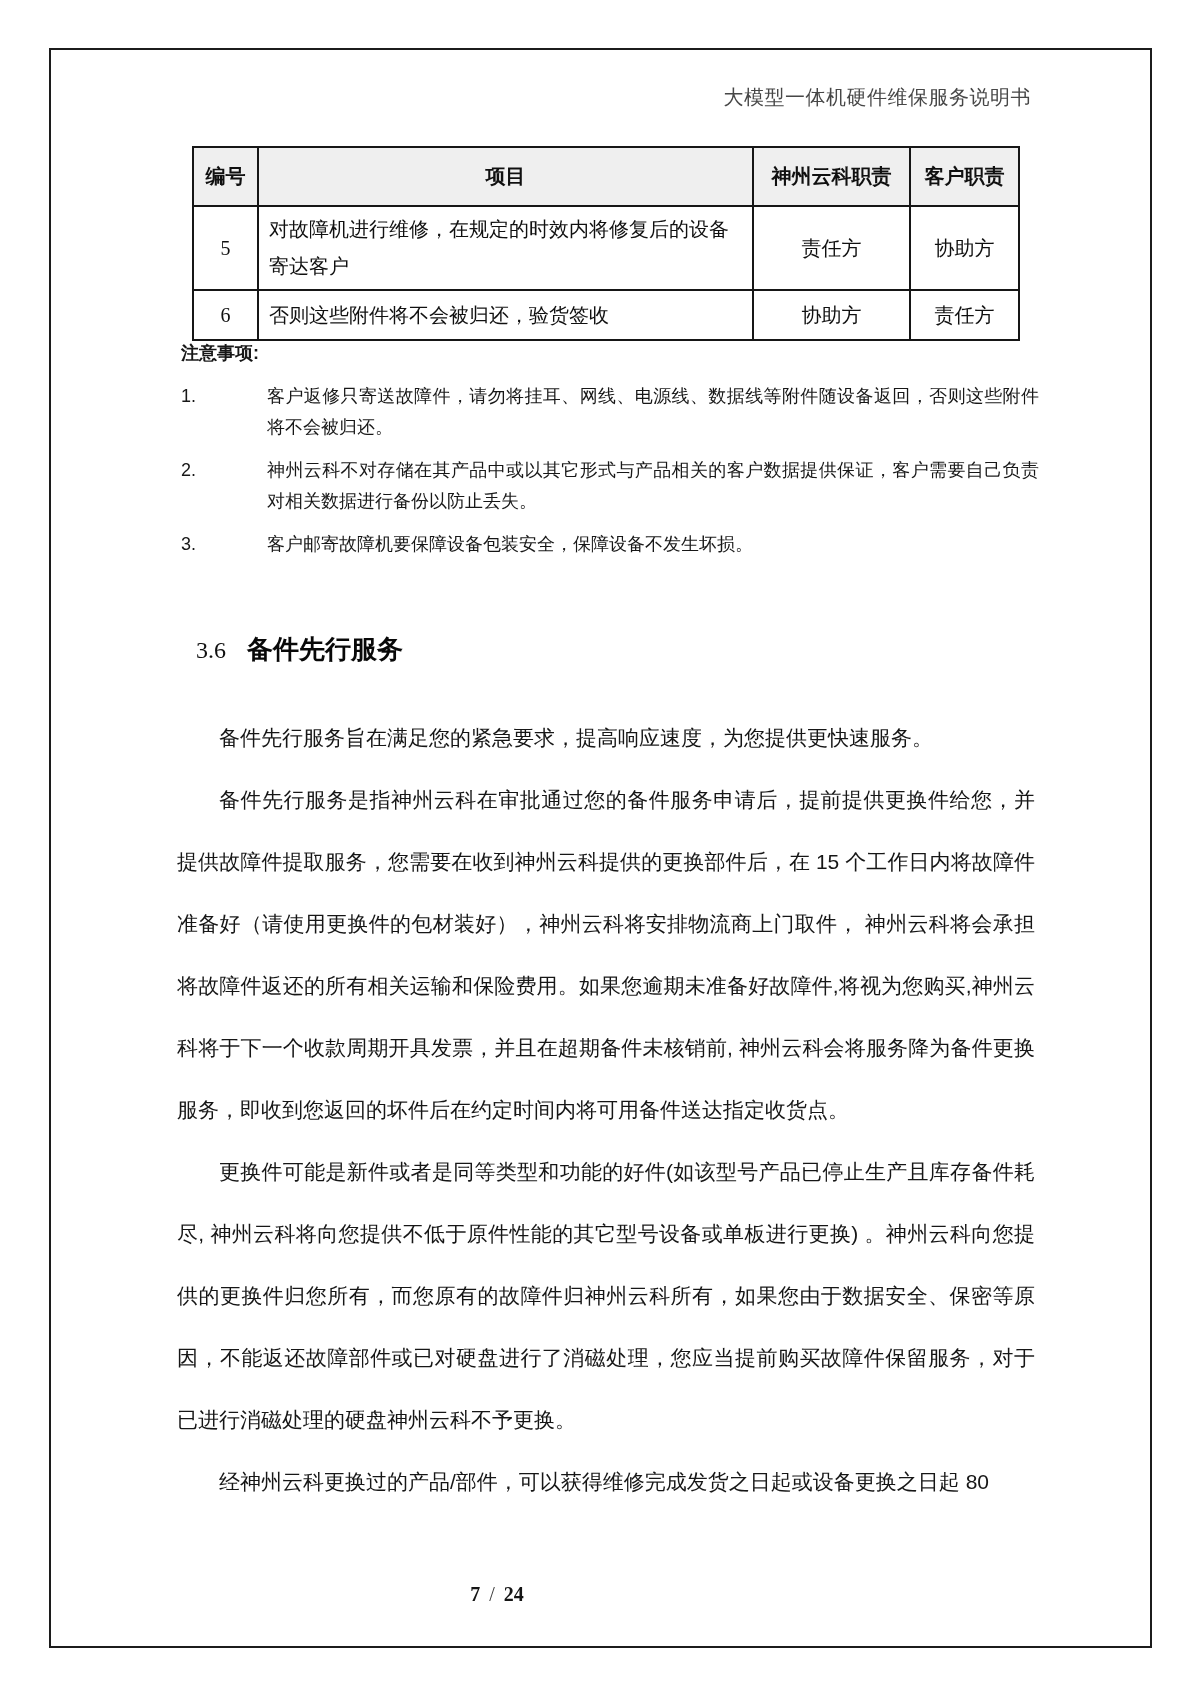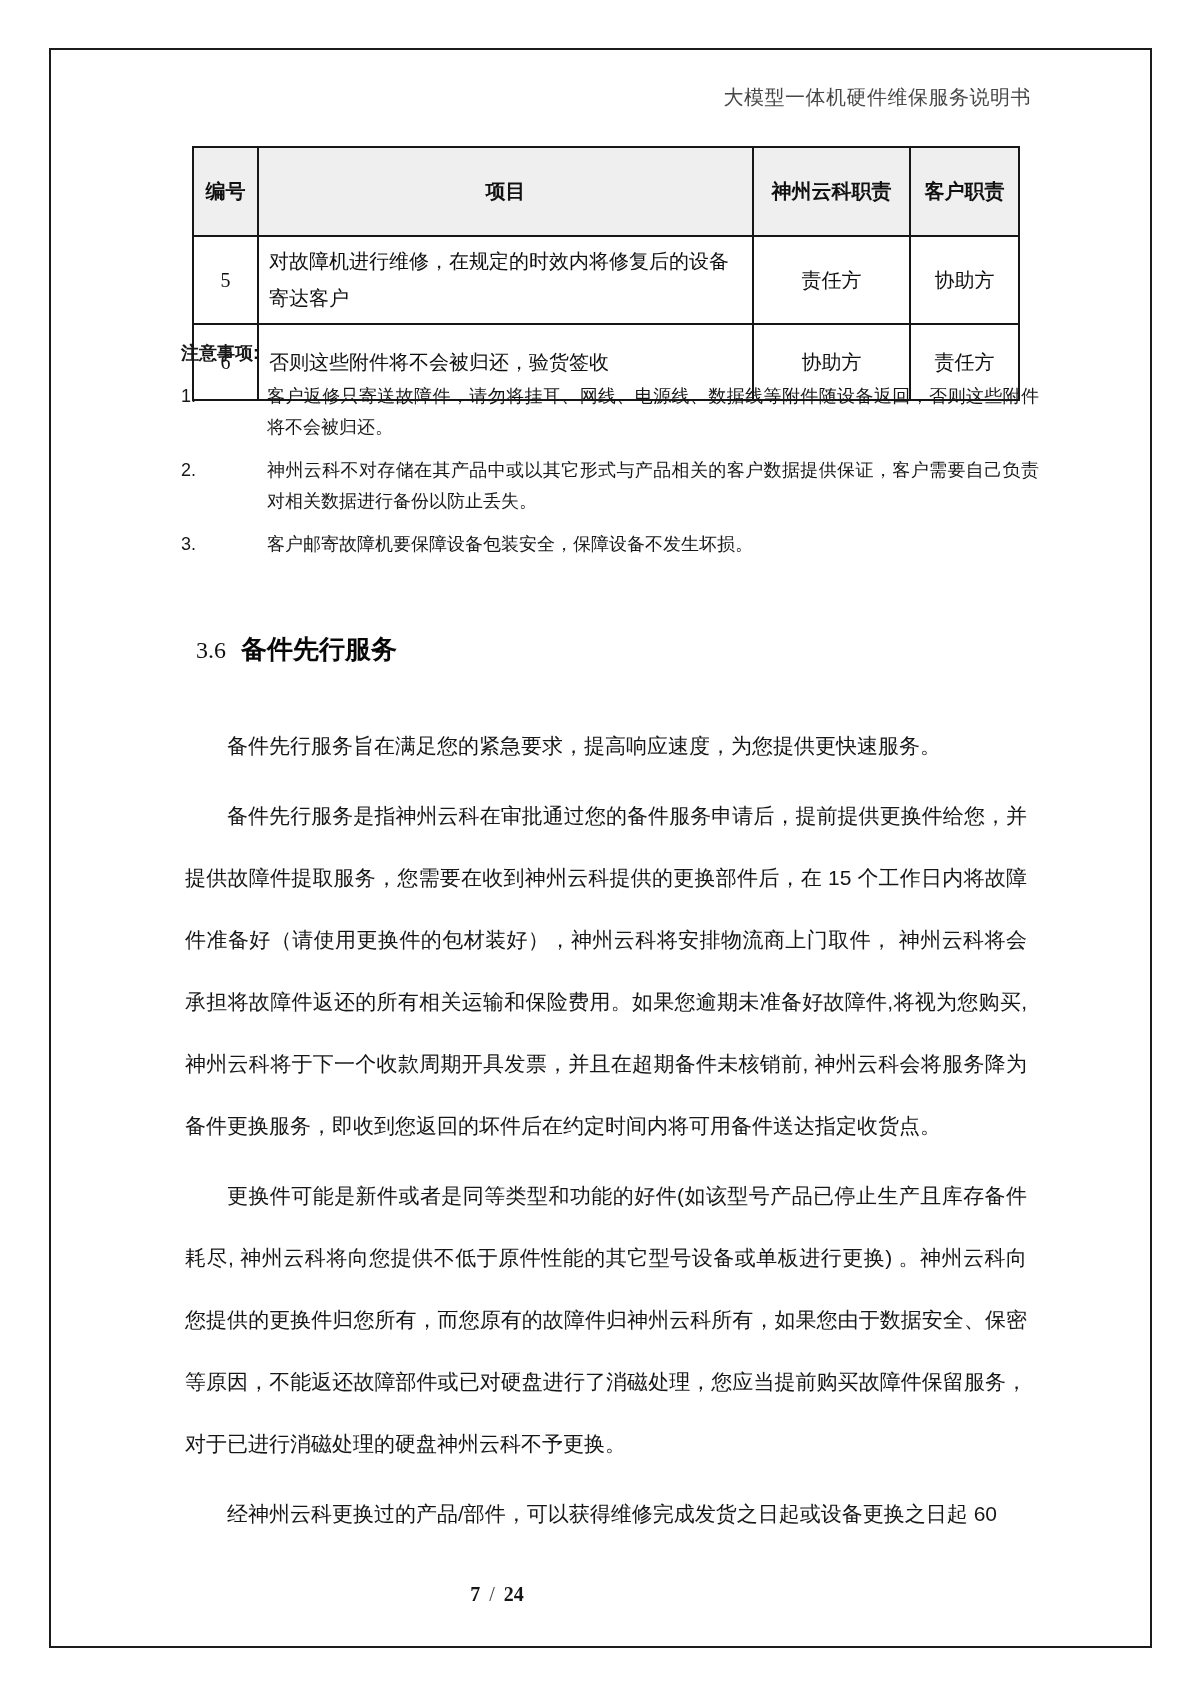--- a/index.html
+++ b/index.html
@@ -42,21 +42,21 @@
     border-collapse: collapse;
     table-layout: fixed;
     font-family: "Liberation Serif", serif;
     font-size: 20px;
     color: #101010;
   }
   .service-table th, .service-table td {
     border: 2px solid #161616;
     text-align: center;
     vertical-align: middle;
-    padding: 17px 6px;
+    padding: 2px 6px;
     overflow: hidden;
   }
   .service-table th {
     background: #efefef;
     font-weight: bold;
     height: 53px;
   }
   .service-table td { background: #ffffff; }
   .row-tall td { height: 52px; }
   .row-short td { height: 40px; }
@@ -90,38 +90,38 @@
     left: 196px;
     top: 632px;
     display: flex;
     align-items: baseline;
     white-space: nowrap;
   }
   .section-number {
     font-family: "Liberation Serif", serif;
     font-size: 24px;
     color: #101010;
-    margin-right: 15px;
+    margin-right: 21px;
   }
   .section-title {
     font-weight: bold;
     font-size: 26px;
     color: #080808;
   }
   .body-text {
     position: absolute;
     left: 177px;
     top: 707px;
     width: 858px;
     font-size: 21px;
     line-height: 62px;
     text-align: justify;
     color: #161616;
   }
-  .body-text p { margin: 8px; text-indent: 42px; }
+  .body-text p { margin: 0; text-indent: 42px; }
   .page-footer {
     position: absolute;
     top: 1583px;
     left: 49px;
     width: 896px;
     text-align: center;
     font-family: "Liberation Serif", serif;
     font-size: 20px;
     color: #151515;
   }
@@ -184,18 +184,18 @@
 
 <div class="section-heading">
   <span class="section-number">3.6</span>
   <span class="section-title">备件先行服务</span>
 </div>
 
 <div class="body-text">
   <p>备件先行服务旨在满足您的紧急要求，提高响应速度，为您提供更快速服务。</p>
   <p>备件先行服务是指神州云科在审批通过您的备件服务申请后，提前提供更换件给您，并提供故障件提取服务，您需要在收到神州云科提供的更换部件后，在 15 个工作日内将故障件准备好（请使用更换件的包材装好），神州云科将安排物流商上门取件， 神州云科将会承担将故障件返还的所有相关运输和保险费用。如果您逾期未准备好故障件,将视为您购买,神州云科将于下一个收款周期开具发票，并且在超期备件未核销前, 神州云科会将服务降为备件更换服务，即收到您返回的坏件后在约定时间内将可用备件送达指定收货点。</p>
   <p>更换件可能是新件或者是同等类型和功能的好件(如该型号产品已停止生产且库存备件耗尽, 神州云科将向您提供不低于原件性能的其它型号设备或单板进行更换) 。神州云科向您提供的更换件归您所有，而您原有的故障件归神州云科所有，如果您由于数据安全、保密等原因，不能返还故障部件或已对硬盘进行了消磁处理，您应当提前购买故障件保留服务，对于已进行消磁处理的硬盘神州云科不予更换。</p>
-  <p>经神州云科更换过的产品/部件，可以获得维修完成发货之日起或设备更换之日起 60</p>
+  <p>经神州云科更换过的产品/部件，可以获得维修完成发货之日起或设备更换之日起 80</p>
 </div>
 
 <div class="page-footer">
   <span class="num">7</span><span class="sep">/</span><span class="num">24</span>
 </div>
 
 </body></html>

